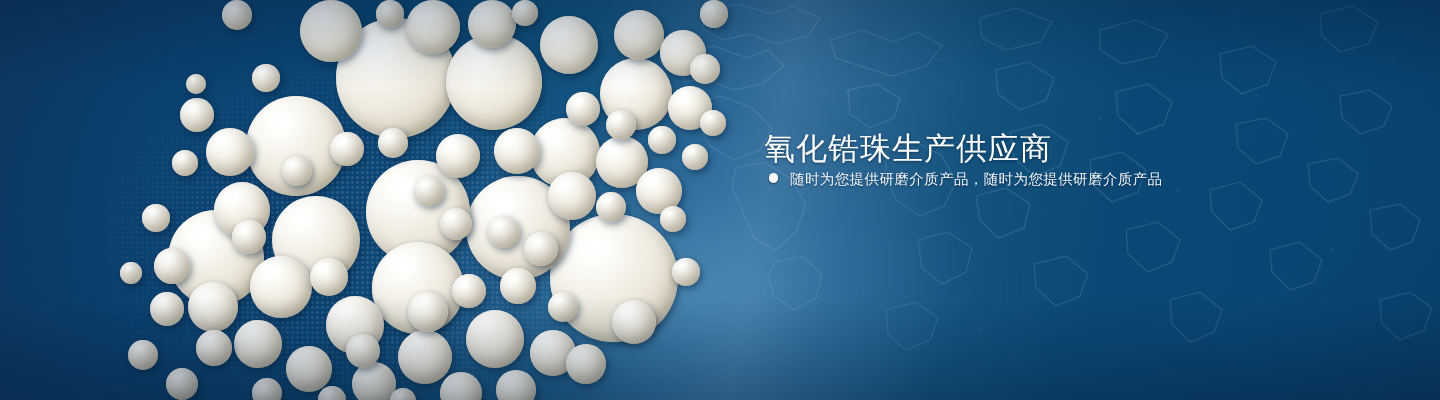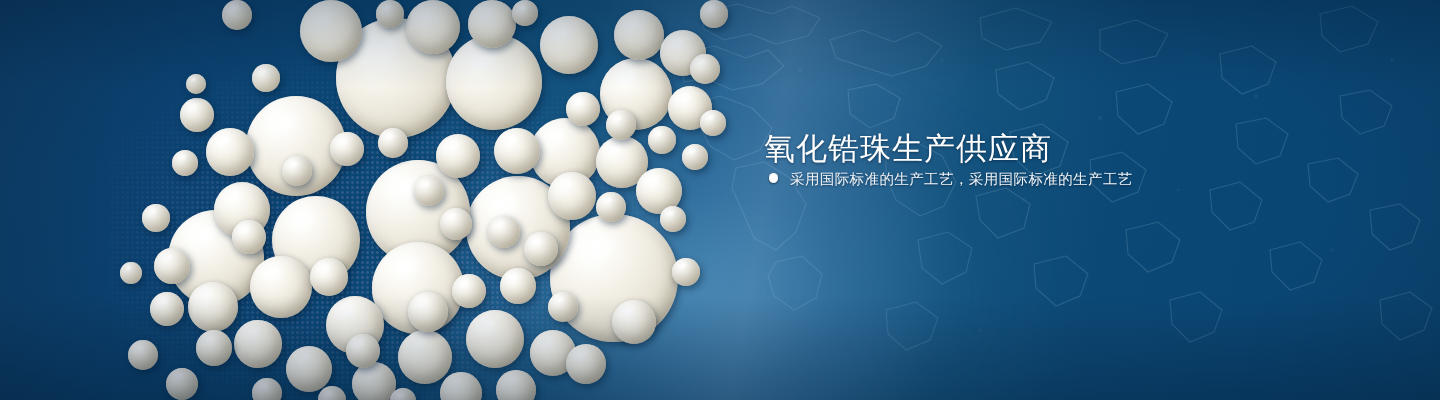--- a/index.html
+++ b/index.html
@@ -274,19 +274,19 @@
 
     <ul class="bullets" style="list-style:none;margin:0;padding:0;">
 
       <li class="bullet">
         <span class="dot"></span>
       </li>
 
 
       <li class="bullet">
         <span class="dot"></span>
-        <span class="btext">采用国际标准的生产工艺，采用国际标准的生产工艺</span>
+        <span class="btext">随时为您提供研磨介质产品，随时为您提供研磨介质产品</span>
       </li>
 
     </ul>
   </div>
 
 </div>
 
 </body></html>

